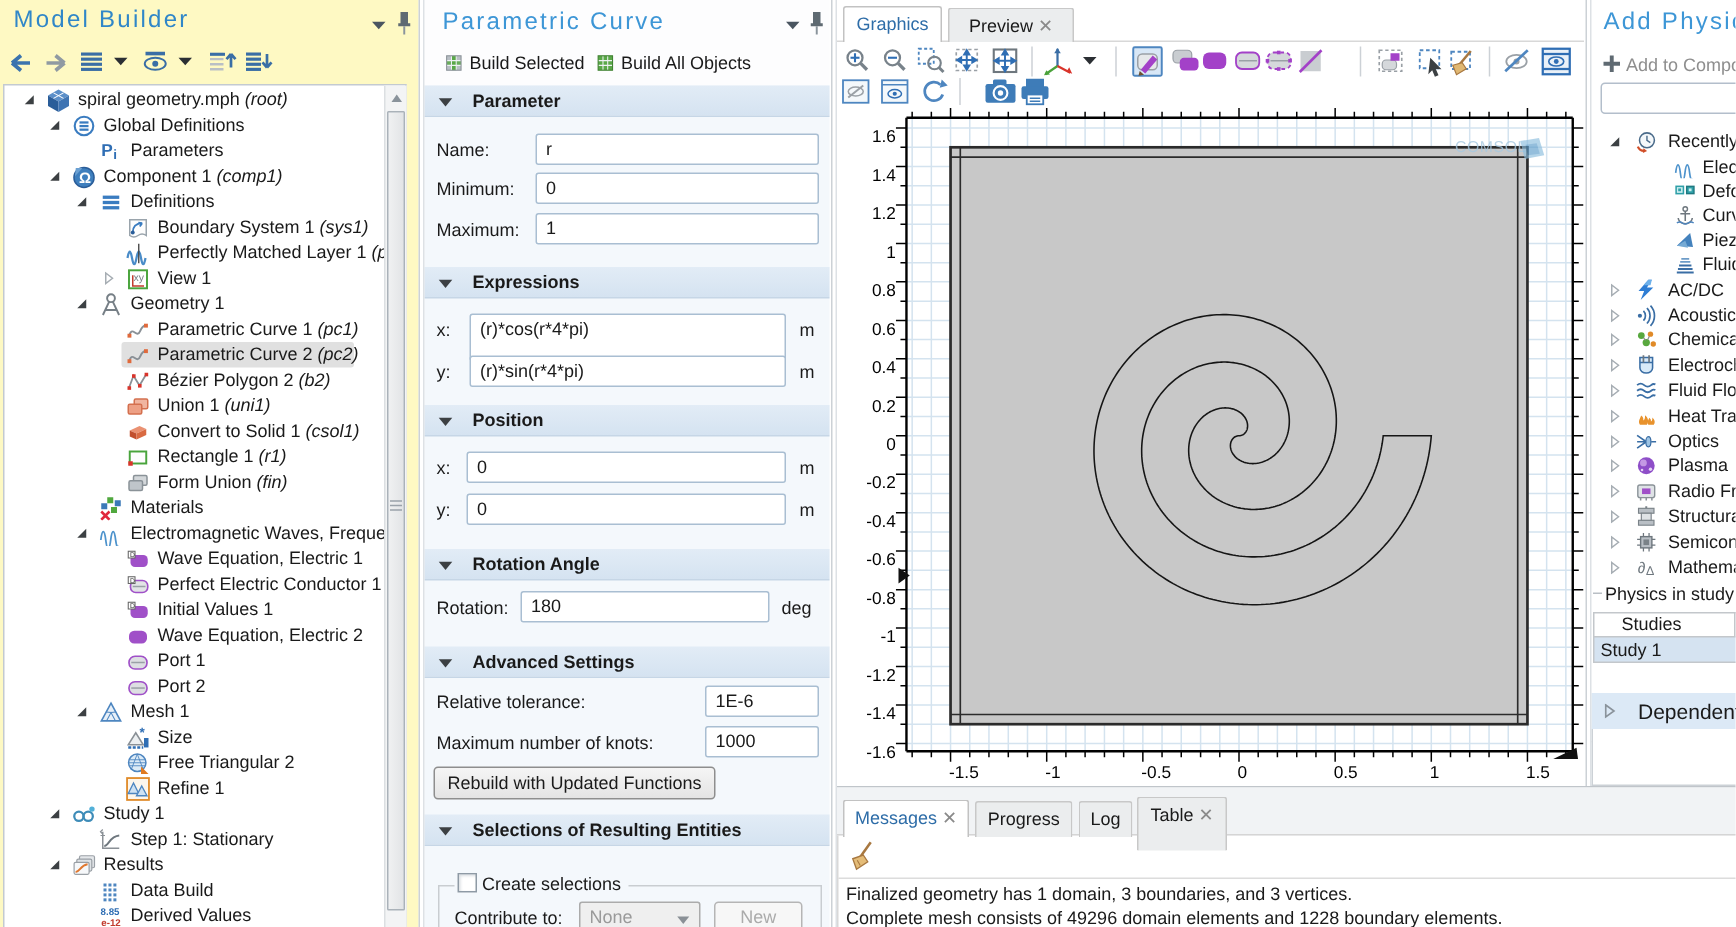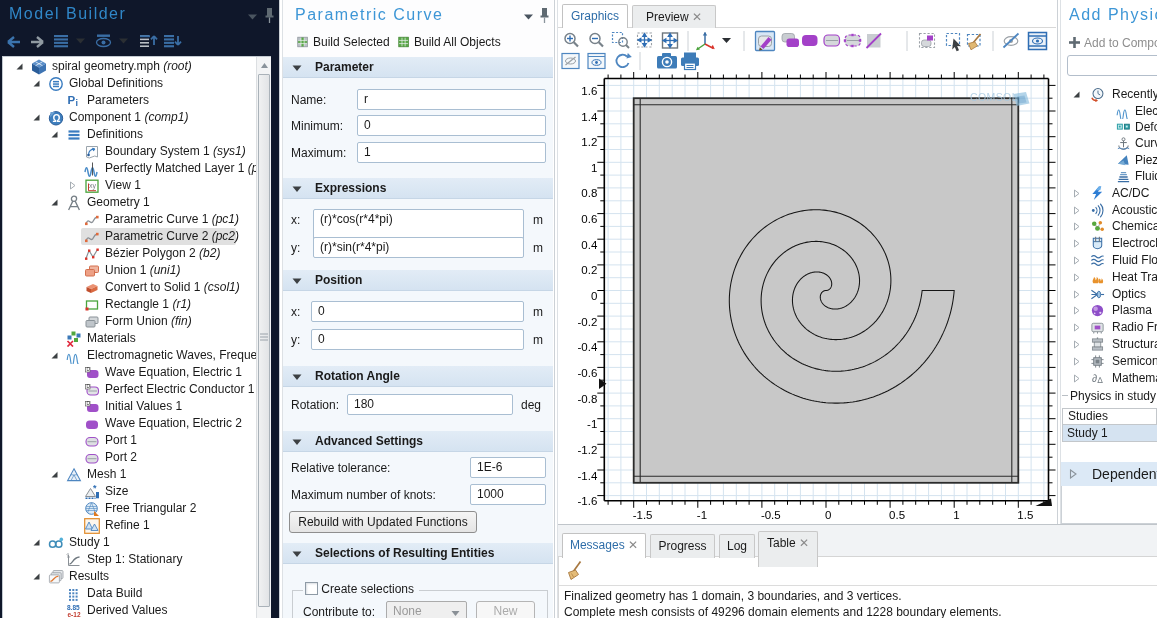--- a/index.html
+++ b/index.html
@@ -195,21 +195,21 @@
           <path d="M2,6.2 h11 M2,9.8 h11 M5.7,2.5 v11 M9.3,2.5 v11" stroke="#eef1f3" stroke-width=".8"></path>
           <rect x="2" y="2.5" width="11" height="11" fill="none" stroke="#8a9298" stroke-width=".8"></rect>
         </symbol>
 <symbol id="i-buildall" viewBox="0 0 16 16">
           <rect x="2" y="2.5" width="11" height="11" fill="#5aa848"></rect>
           <path d="M2,6.2 h11 M2,9.8 h11 M5.7,2.5 v11 M9.3,2.5 v11" stroke="#eef1f3" stroke-width=".8"></path>
           <rect x="2" y="2.5" width="11" height="11" fill="none" stroke="#3e8030" stroke-width=".8"></rect>
         </symbol>
 </defs>
     </svg>
-<div class="abs" style="left:0;top:0;width:279px;height:618px;background:#0f172a">
+<div class="abs" style="left:0;top:0;width:279px;height:618px;background:#fef9c3">
       <span class="ptitle abs" style="left:9px;top:5px">Model Builder</span>
       <svg class="abs" width="12" height="8" style="left:247px;top:13px">
         <polygon points="1,1.5 10,1.5 5.5,6.5" fill="#4a5560"></polygon>
       </svg>
       <svg class="abs" width="12" height="18" style="left:263px;top:7px">
         <rect x="4" y="1" width="5" height="8" fill="#5f6a72"></rect>
         <rect x="2.5" y="8.5" width="8" height="2" fill="#5f6a72"></rect>
         <line x1="6.5" y1="10.5" x2="6.5" y2="16" stroke="#8a949c" stroke-width="1.3"></line>
       </svg>
       <svg class="abs" width="200" height="22" style="left:0;top:31px">
@@ -965,21 +965,21 @@
           </svg>
           <svg class="ic" width="15" height="15" style="left:29px">
             <use href="#r-math"></use>
           </svg>
           <span class="lb" style="left:51px">Mathematics</span>
         </div>
       </div>
     </div>
     <div class="abs" style="left:1062px;top:395px;width:6px;height:1px;background:#b9bfc5"></div>
     <span class="abs" style="left:1070px;top:389px;white-space:nowrap">Physics in study</span>
-    <div class="abs" style="left:1062px;top:408px;width:95px;height:16px;background:#fff;border:1px solid #c3c7cb;border-bottom:none;line-height:15px;padding-left:5px">Studies</div>
+    <div class="abs" style="left:1062px;top:408px;width:95px;height:16px;background:#fff;border:1px solid #c3c7cb;border-bottom:none;line-height:15px;padding-left:18px">Studies</div>
     <div class="abs" style="left:1062px;top:424px;width:95px;height:18px;background:#d5e3f1;border:1px solid #c3c7cb;border-right:none;line-height:17px;padding-left:4px">Study 1</div>
     <div class="abs" style="left:1061px;top:462px;width:96px;height:24px;background:#dcE9f6;line-height:24px"><svg class="arr" width="10" height="10" style="position:absolute;left:7px;top:7px">
         <polygon points="2.5,1 8,5 2.5,9" fill="none" stroke="#8a939b" stroke-width="1.1"></polygon>
       </svg><span style="margin-left:31px;font-size:14px">Dependent Variables</span></div>
     <div class="abs" style="left:1061px;top:486px;width:96px;height:38px;background:#fff;border-left:1px solid #ccd1d6;border-bottom:1px solid #ccd1d6"></div>
     <div class="vline" style="left:279px;top:0;height:618px"></div>
     <div class="vline" style="left:282px;top:0;height:618px;background:#dde1e5"></div>
     <div class="vline" style="left:554px;top:0;height:618px"></div>
     <div class="vline" style="left:557px;top:0;height:618px;background:#dde1e5"></div>
     <div class="vline" style="left:1057px;top:0;height:524px"></div>

